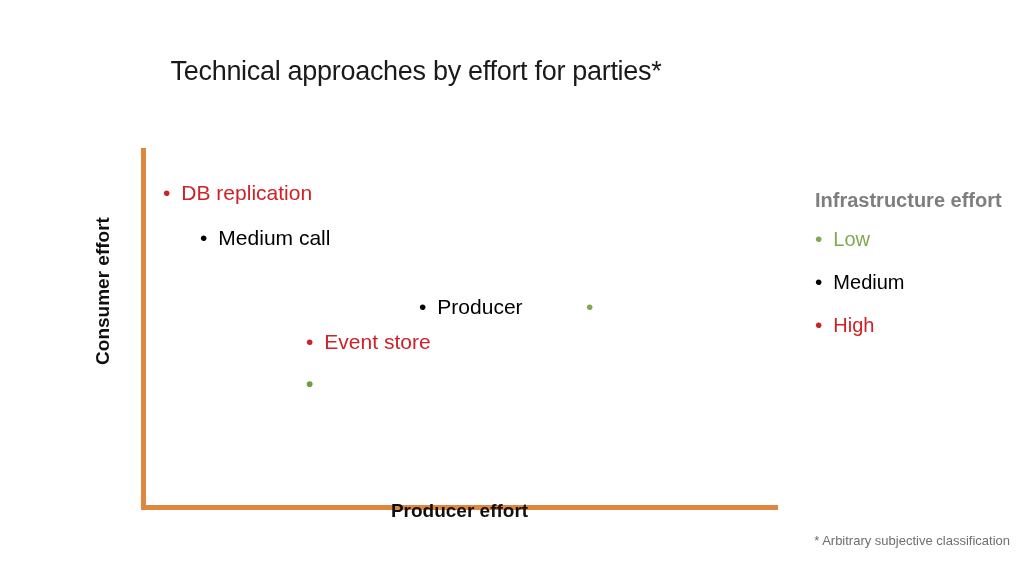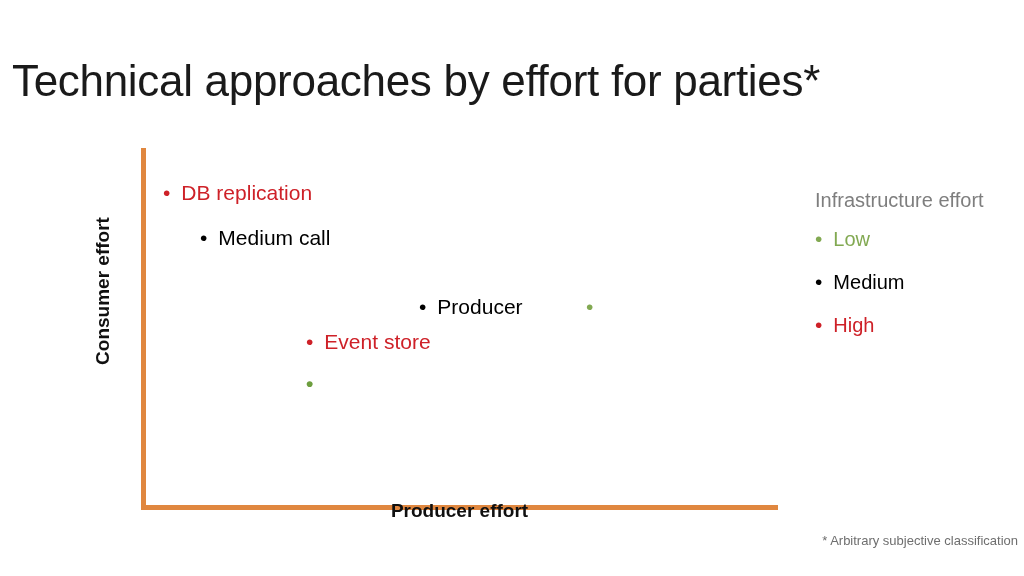--- a/index.html
+++ b/index.html
@@ -17,21 +17,21 @@
     color: #000000;
   }
 
   
   #slide-title {
     position: absolute;
     left: 0;
     top: 56px;
     width: 832px;
     text-align: center;
-    font-size: 44px;
+    font-size: 27px;
     font-weight: 400;
     letter-spacing: -0.3px;
     color: #1a1a1a;
     white-space: nowrap;
   }
 
   
   #axis-y-line {
     position: absolute;
     left: 141px;
@@ -98,36 +98,36 @@
   #legend {
     position: absolute;
     left: 815px;
     top: 185px;
     width: 200px;
   }
   #legend-title {
     font-size: 20px;
     line-height: 1.55;
     color: #7E7E7E;
-    font-weight: 400;
+    font-weight: 700;
     margin-bottom: 12px;
   }
   .legend-item {
     display: flex;
     align-items: baseline;
     font-size: 20px;
     line-height: 1;
     margin-bottom: 22px;
     white-space: nowrap;
   }
 
   
   #footnote {
     position: absolute;
-    left: 8px;
+    left: 0;
     top: 533px;
     width: 1010px;
     text-align: right;
     font-size: 13px;
     color: #6E6E6E;
     white-space: nowrap;
   }
 </style>
 </head>
 <body>

